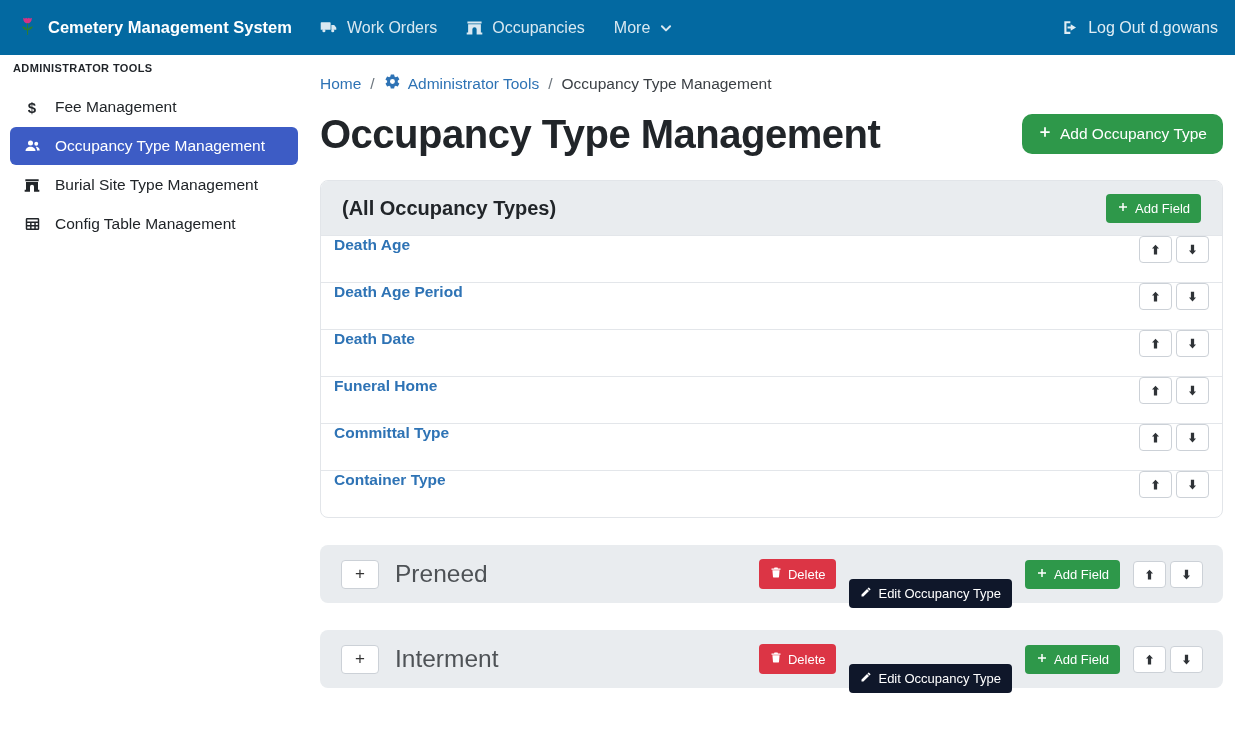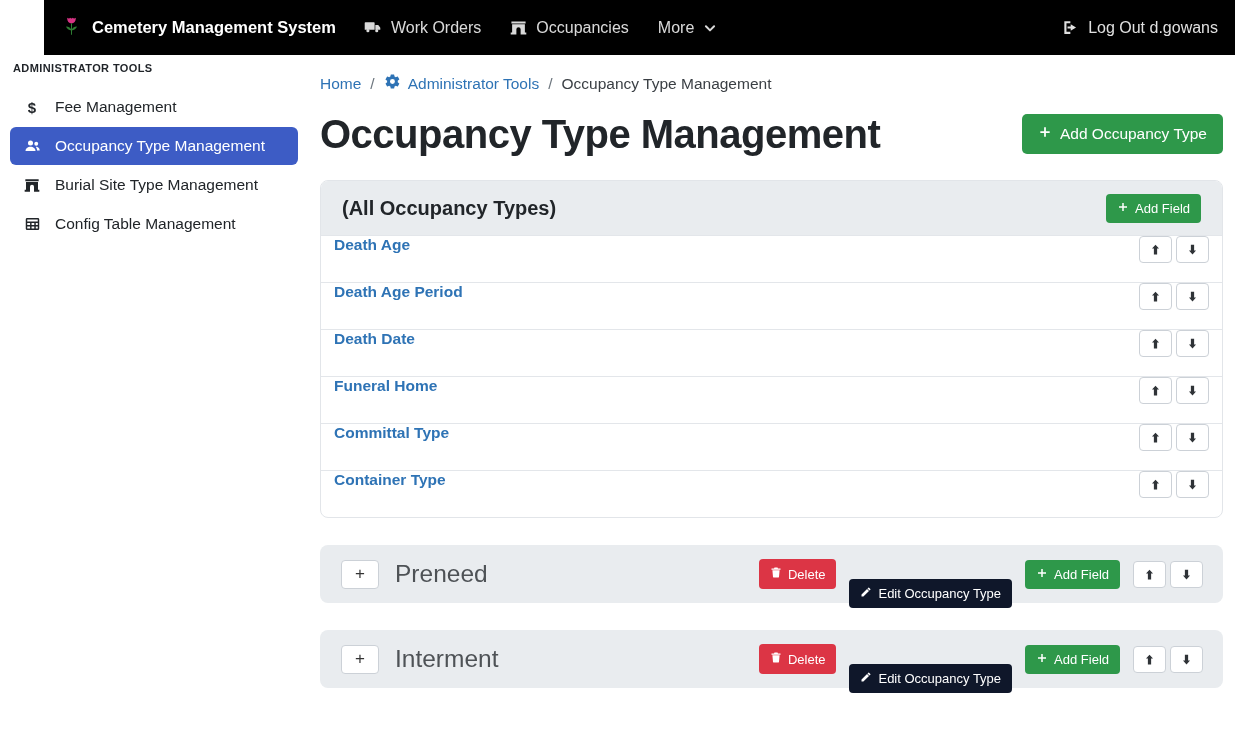--- a/index.html
+++ b/index.html
@@ -1,21 +1,21 @@
 <!DOCTYPE html>
 <html><head>
 <meta charset="utf-8">
 <style>
   * { box-sizing: border-box; margin: 0; padding: 0; }
   html, body { width: 1235px; height: 738px; overflow: hidden; }
   body { font-family: "Liberation Sans", sans-serif; background: #fff; color: #212529; }
   a { text-decoration: none; }
 
   
-  .navbar { height: 55px; background: #000000; display: flex; align-items: center; padding: 0 17px; margin-left: 44px; }
+  .navbar { height: 55px; background: #0369a1; display: flex; align-items: center; padding: 0 17px; }
   .brand { display: flex; align-items: center; gap: 10px; margin-right: 27px; cursor: pointer; }
   .brand-text { color: #fff; font-weight: 700; font-size: 16.5px; }
   .nav-links { display: flex; align-items: center; gap: 29px; }
   .nav-link { display: flex; align-items: center; gap: 9px; color: rgba(255,255,255,.85); font-size: 16px; cursor: pointer; }
   .nav-link .icon, .logout .icon { display: flex; align-items: center; }
   .logout { margin-left: auto; display: flex; align-items: center; gap: 9px; color: rgba(255,255,255,.88); font-size: 16px; cursor: pointer; }
 
   
   .layout { display: flex; height: 727px; }
   .sidebar { width: 310px; flex-shrink: 0; padding-top: 7px; }
@@ -32,21 +32,21 @@
   .breadcrumb { display: flex; align-items: center; gap: 9px; font-size: 15.5px; margin-bottom: 16px; }
   .crumb-link { color: #2e73b5; display: flex; align-items: center; gap: 7px; cursor: pointer; }
   .crumb-sep { color: #6c757d; }
   .crumb-current { color: #3a3f44; }
 
   
   .title-row { display: flex; align-items: center; justify-content: space-between; margin-bottom: 22px; }
   .page-title { font-size: 40px; font-weight: 600; letter-spacing: -0.5px; color: #212529; line-height: 1.2; }
 
   
-  .btn { display: inline-flex; align-items: center; gap: 8px; border: none; border-radius: 5px; color: #fff; cursor: pointer; font-family: inherit; white-space: nowrap; }
+  .btn { display: inline-flex; align-items: center; gap: 8px; border: none; border-radius: 10px; color: #fff; cursor: pointer; font-family: inherit; white-space: nowrap; }
   .btn-lg { font-size: 15.5px; padding: 11px 16px; }
   .btn-sm { font-size: 13px; padding: 7px 11px; border-radius: 4px; gap: 6px; }
   .btn-green { background: #2e984a; }
   .btn-red { background: #dc3545; }
   .btn-teal { background: #0f172a; margin-top: 38px; }
 
   .outline-btn { background: #fff; border: 1px solid #ccd1d7; border-radius: 4px; color: #2f3337; display: flex; align-items: center; justify-content: center; cursor: pointer; }
   .arrow-group { display: flex; gap: 4px; }
   .arrow-btn { width: 33px; height: 27px; }
   .expand-btn { width: 38px; height: 29px; font-size: 17px; font-weight: 400; color: #333; }

